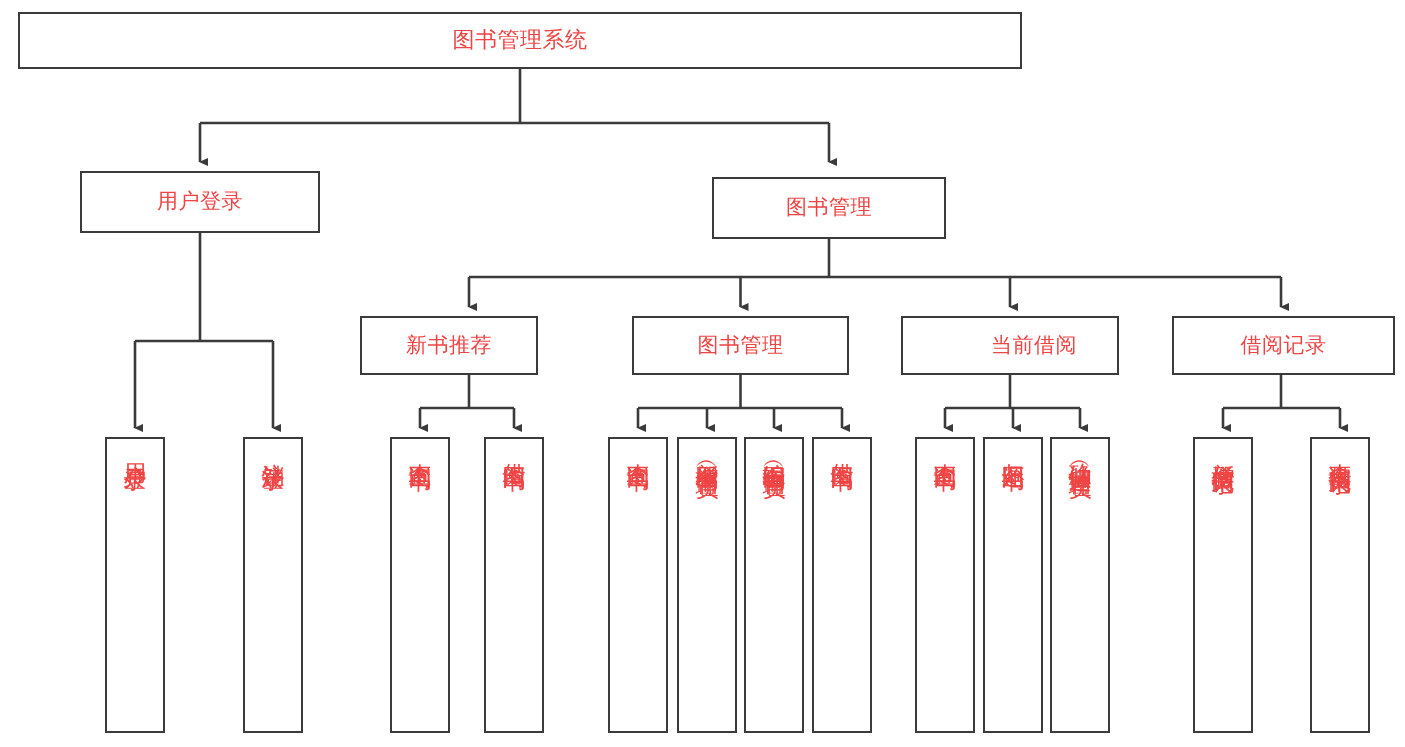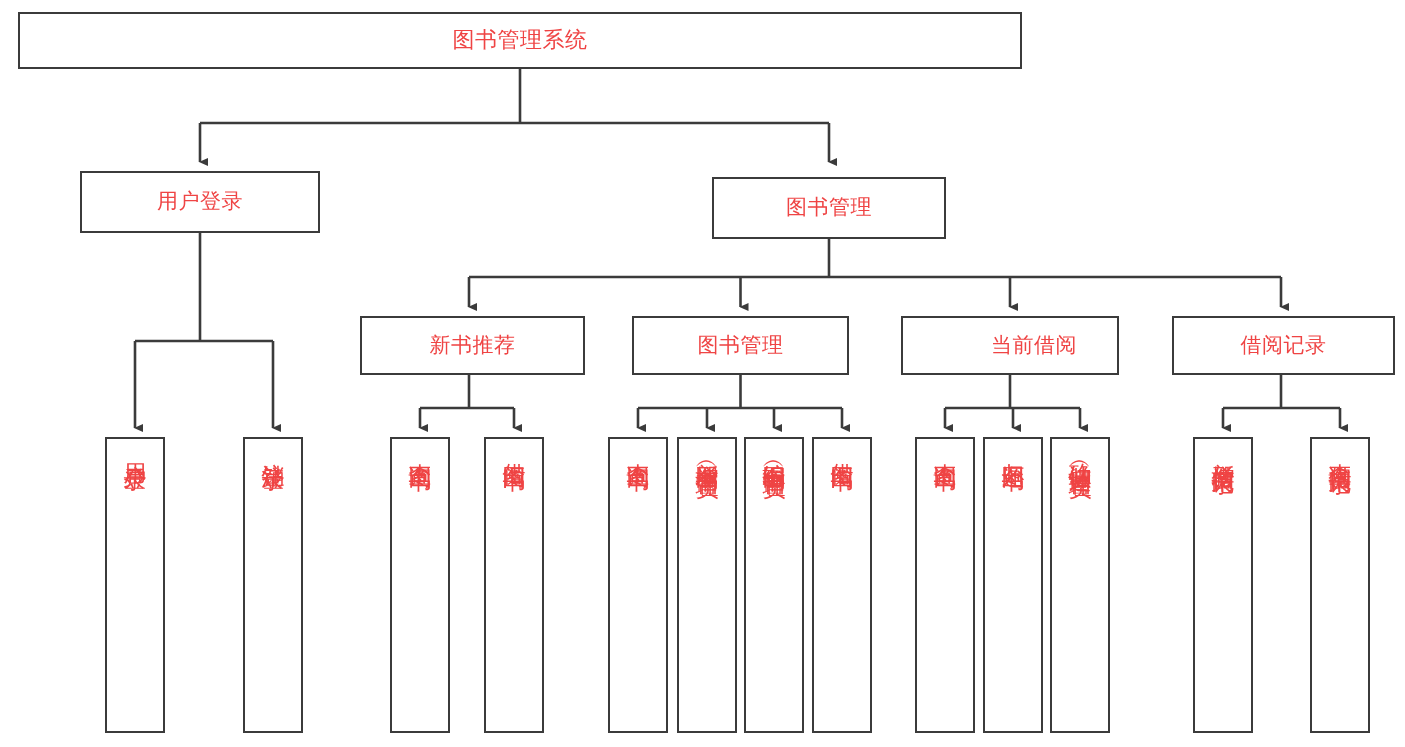--- a/index.html
+++ b/index.html
@@ -127,21 +127,21 @@
   <div id="nodes-layer">
       <div class="node horiz root" style="left: 18px; top: 12px; width: 1004px; height: 57px;">
         <span class="node-label">图书管理系统</span>
       </div>
       <div class="node horiz" style="left: 80px; top: 171px; width: 240px; height: 62px;">
         <span class="node-label">用户登录</span>
       </div>
       <div class="node horiz" style="left: 712px; top: 177px; width: 234px; height: 62px;">
         <span class="node-label">图书管理</span>
       </div>
-      <div class="node horiz" style="left: 360px; top: 316px; width: 225px; height: 59px;">
+      <div class="node horiz" style="left: 360px; top: 316px; width: 178px; height: 59px;">
         <span class="node-label">新书推荐</span>
       </div>
       <div class="node horiz" style="left: 632px; top: 316px; width: 217px; height: 59px;">
         <span class="node-label">图书管理</span>
       </div>
       <div class="node horiz" style="left: 901px; top: 316px; width: 218px; height: 59px; padding-left: 48px;">
         <span class="node-label">当前借阅</span>
       </div>
       <div class="node horiz" style="left: 1172px; top: 316px; width: 223px; height: 59px;">
         <span class="node-label">借阅记录</span>

